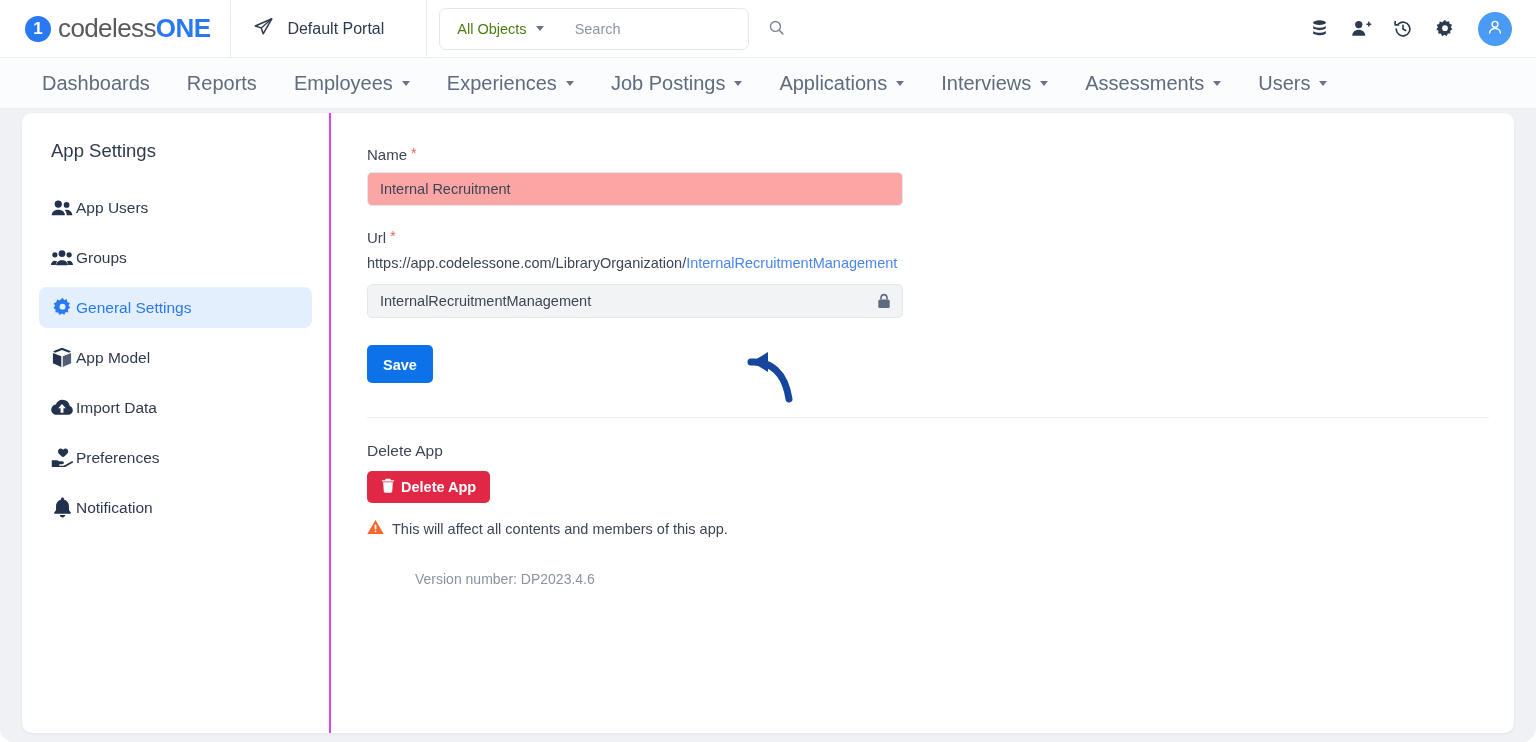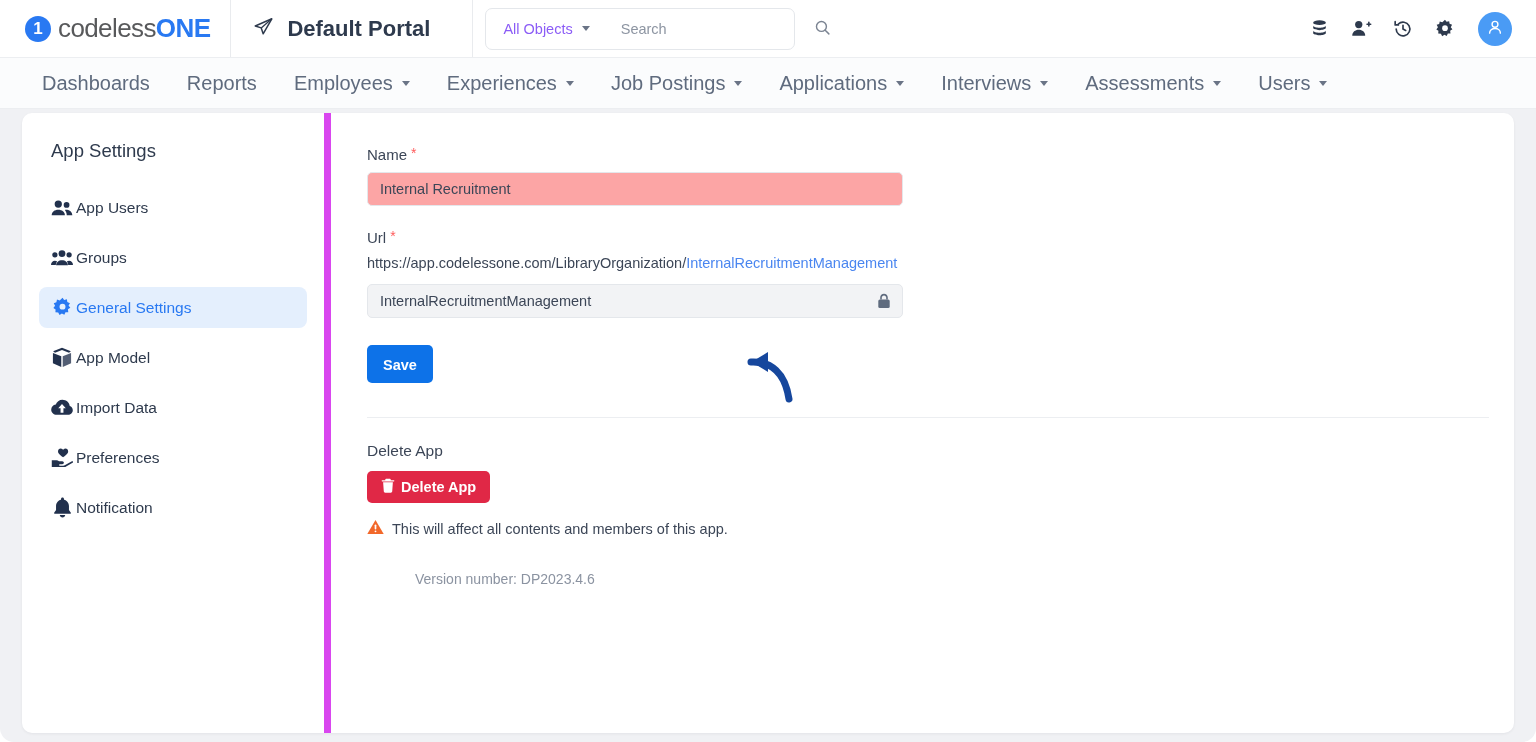--- a/index.html
+++ b/index.html
@@ -66,43 +66,43 @@
   }
 
   .portal {
     display: flex;
     align-items: center;
     gap: 13px;
     padding: 0 22px;
     height: 58px;
   }
   .portal-label {
-    font-size: 22px;
-    font-weight: 700;
+    font-size: 16px;
+    font-weight: 400;
     color: #2e3a4d;
     white-space: nowrap;
   }
 
   .search-box {
     display: flex;
     align-items: center;
     height: 42px;
     width: 310px;
     border: 1px solid #e4e7eb;
     border-radius: 7px;
     margin-left: 12px;
     background: #fff;
   }
   .search-scope {
     display: flex;
     align-items: center;
     gap: 9px;
     padding: 0 14px 0 17px;
     font-size: 14.5px;
-    color: #8b5cf6;
+    color: #4d7c0f;
     white-space: nowrap;
     height: 100%;
     cursor: pointer;
   }
   .search-sep { width: 1px; height: 26px; background: #e7eaee; }
   .search-input {
     flex: 1;
     border: none;
     outline: none;
     font-size: 14.5px;
@@ -187,21 +187,21 @@
     background: #ffffff;
     border-radius: 10px;
     box-shadow: 0 1px 3px rgba(16,24,40,0.06);
     display: flex;
     overflow: hidden;
   }
 
   
   .sidebar {
     width: 309px;
-    border-right: 7px solid #d946ef;
+    border-right: 2px solid #d946ef;
     padding: 27px 17px 0 17px;
     flex-shrink: 0;
   }
   .sidebar-title {
     font-size: 18.5px;
     color: #2e3a4d;
     padding-left: 12px;
     margin-bottom: 25px;
     white-space: nowrap;
   }

